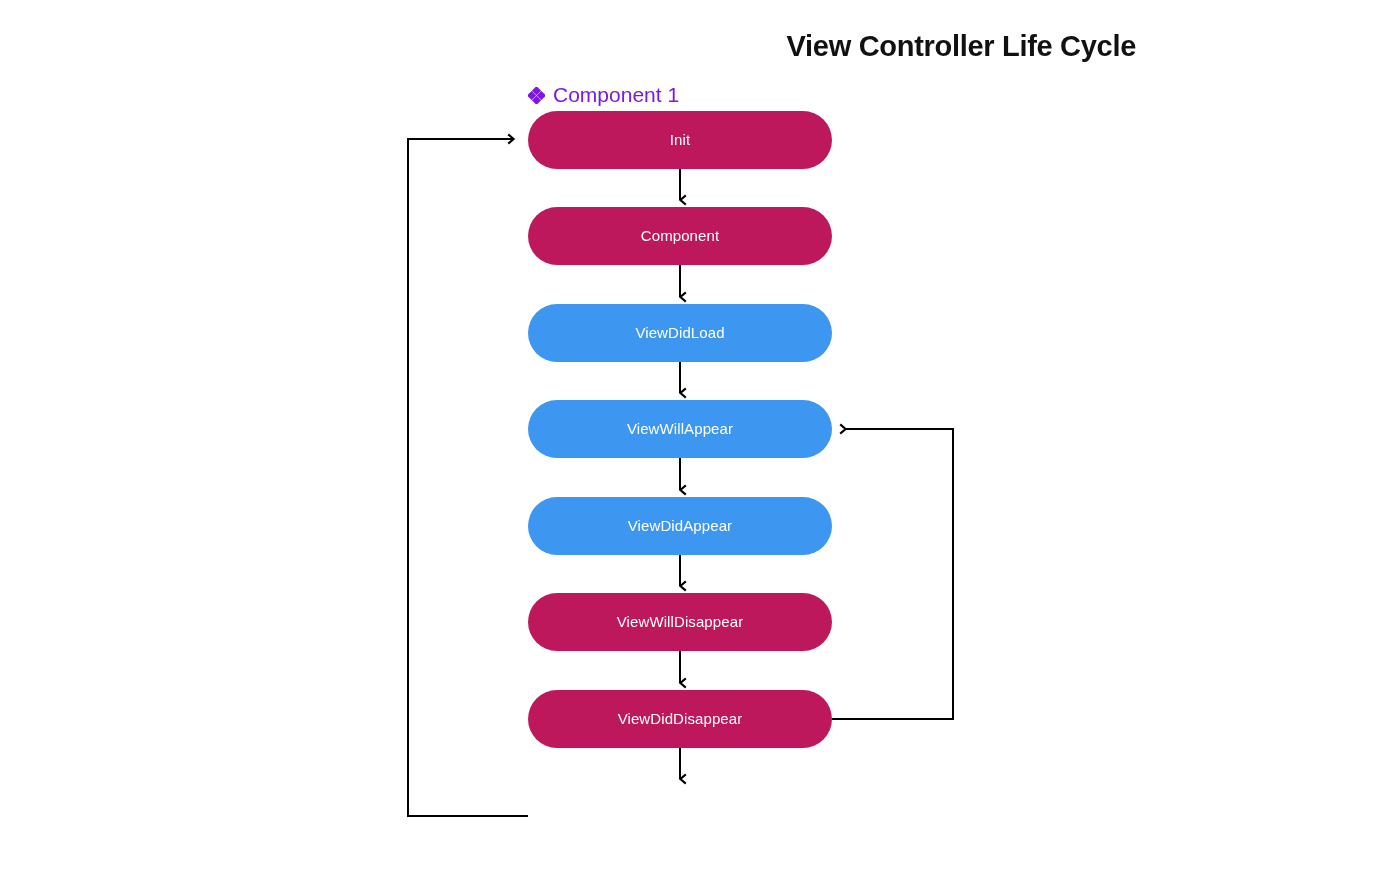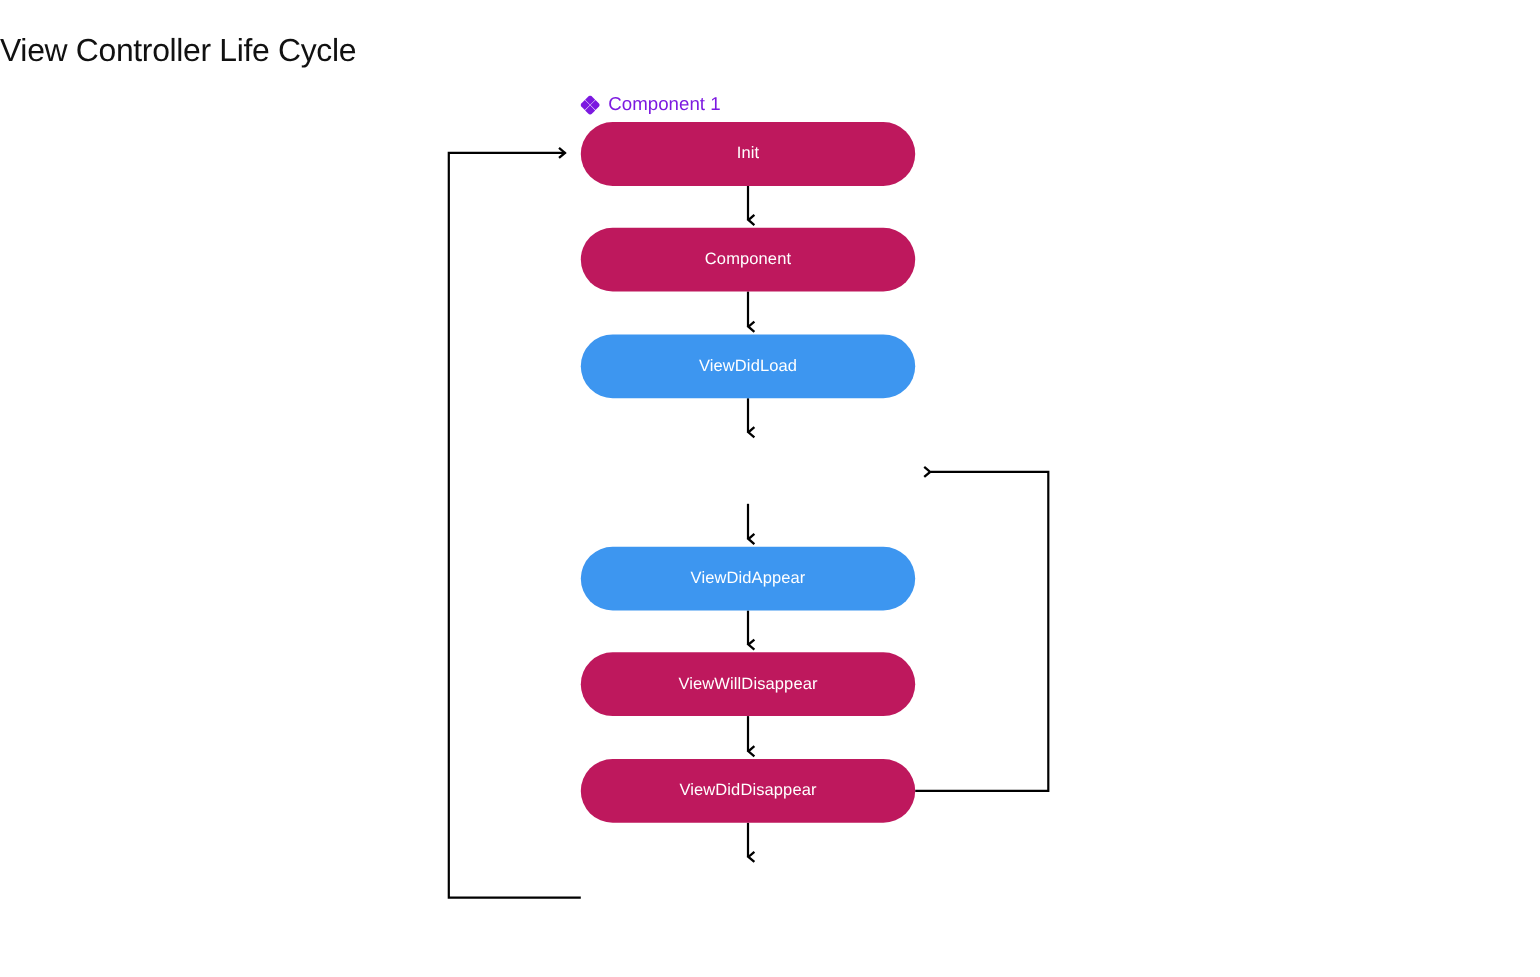--- a/index.html
+++ b/index.html
@@ -23,23 +23,23 @@
     width: 1400px;
     height: 888px;
   }
 
   
   .diagram-title {
     position: absolute;
     left: 0;
     top: 26px;
     width: 1136px;
-    text-align: left;
+    text-align: right;
     font-size: 29px;
-    font-weight: normal;
+    font-weight: bold;
     color: #111111;
     letter-spacing: -0.3px;
     line-height: 40px;
   }
 
   
   .component-label {
     position: absolute;
     left: 528px;
     top: 84px;
@@ -48,21 +48,21 @@
     align-items: center;
     gap: 8px;
   }
   .component-icon {
     width: 17px;
     height: 17px;
     display: block;
     flex: 0 0 auto;
   }
   .component-text {
-    font-size: 17px;
+    font-size: 21px;
     color: #7C19E0;
     line-height: 20px;
     white-space: nowrap;
   }
 
   
   #edge-layer {
     position: absolute;
     left: 0;
     top: 0;
@@ -146,20 +146,23 @@
   </div>
 
   <div class="node dark" style="top:207px;">
     <span class="node-label">Component</span>
   </div>
 
   <div class="node blue" style="top:304px;">
     <span class="node-label">ViewDidLoad</span>
   </div>
 
+  <div class="node blue" style="top:400px;">
+    <span class="node-label">ViewWillAppear</span>
+  </div>
 
   <div class="node dark" style="top:593px;">
     <span class="node-label">ViewWillDisappear</span>
   </div>
 
   <div class="node blue" style="top:497px;">
     <span class="node-label">ViewDidAppear</span>
   </div>
 
   <div class="node dark" style="top:690px;">

